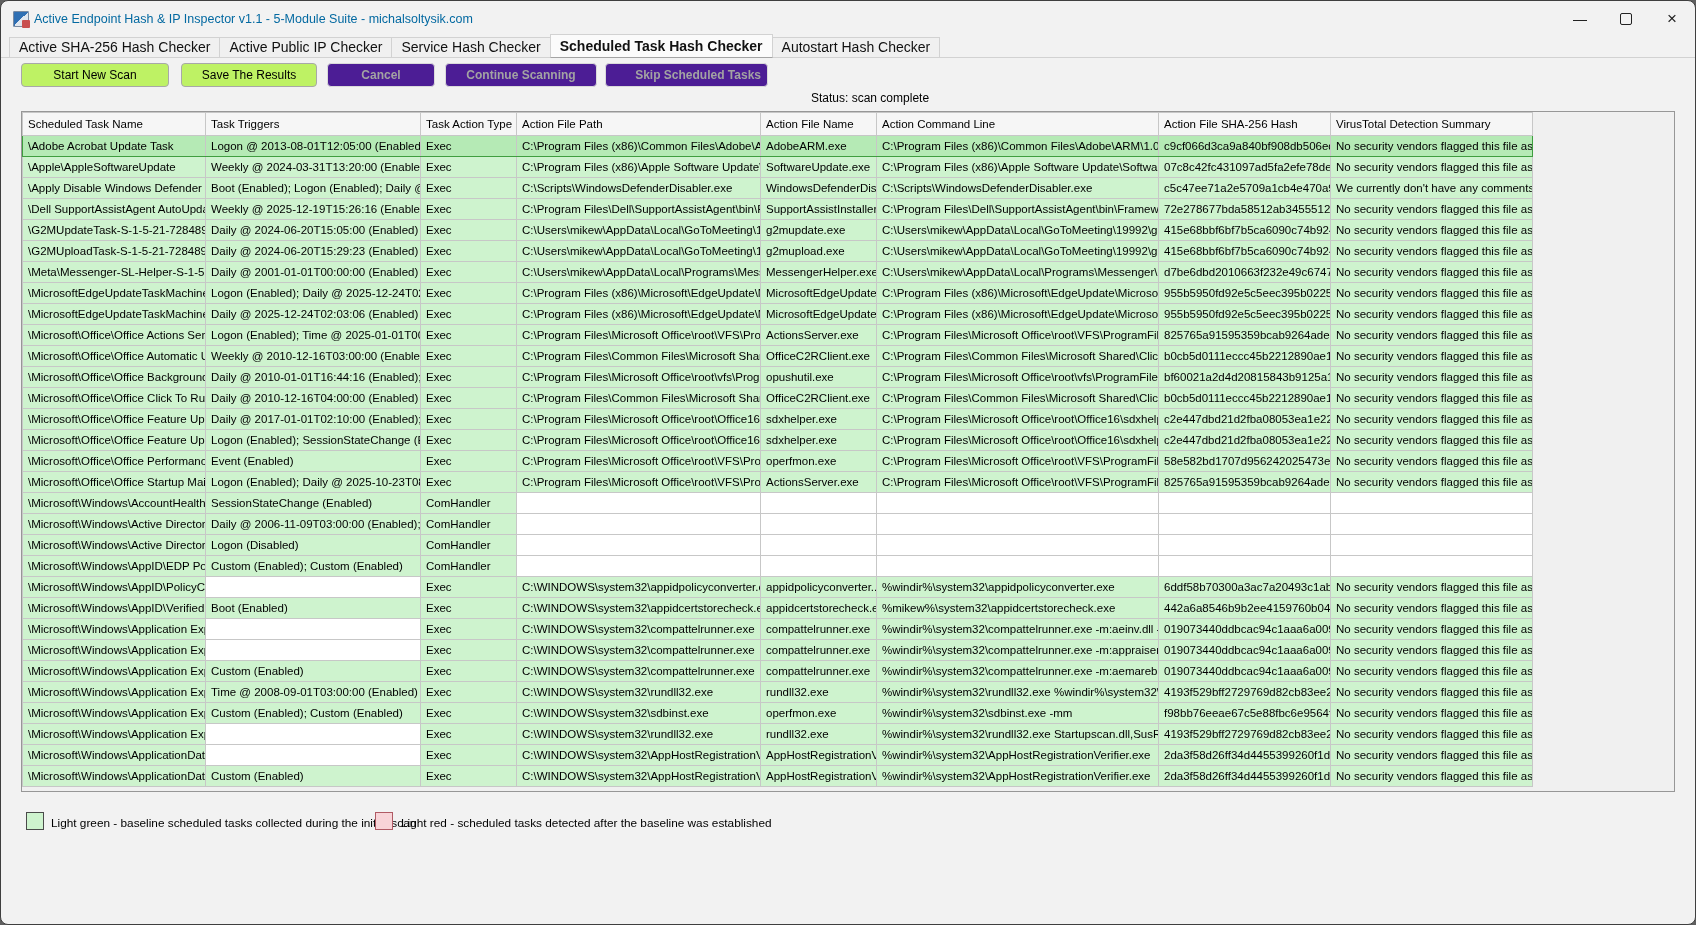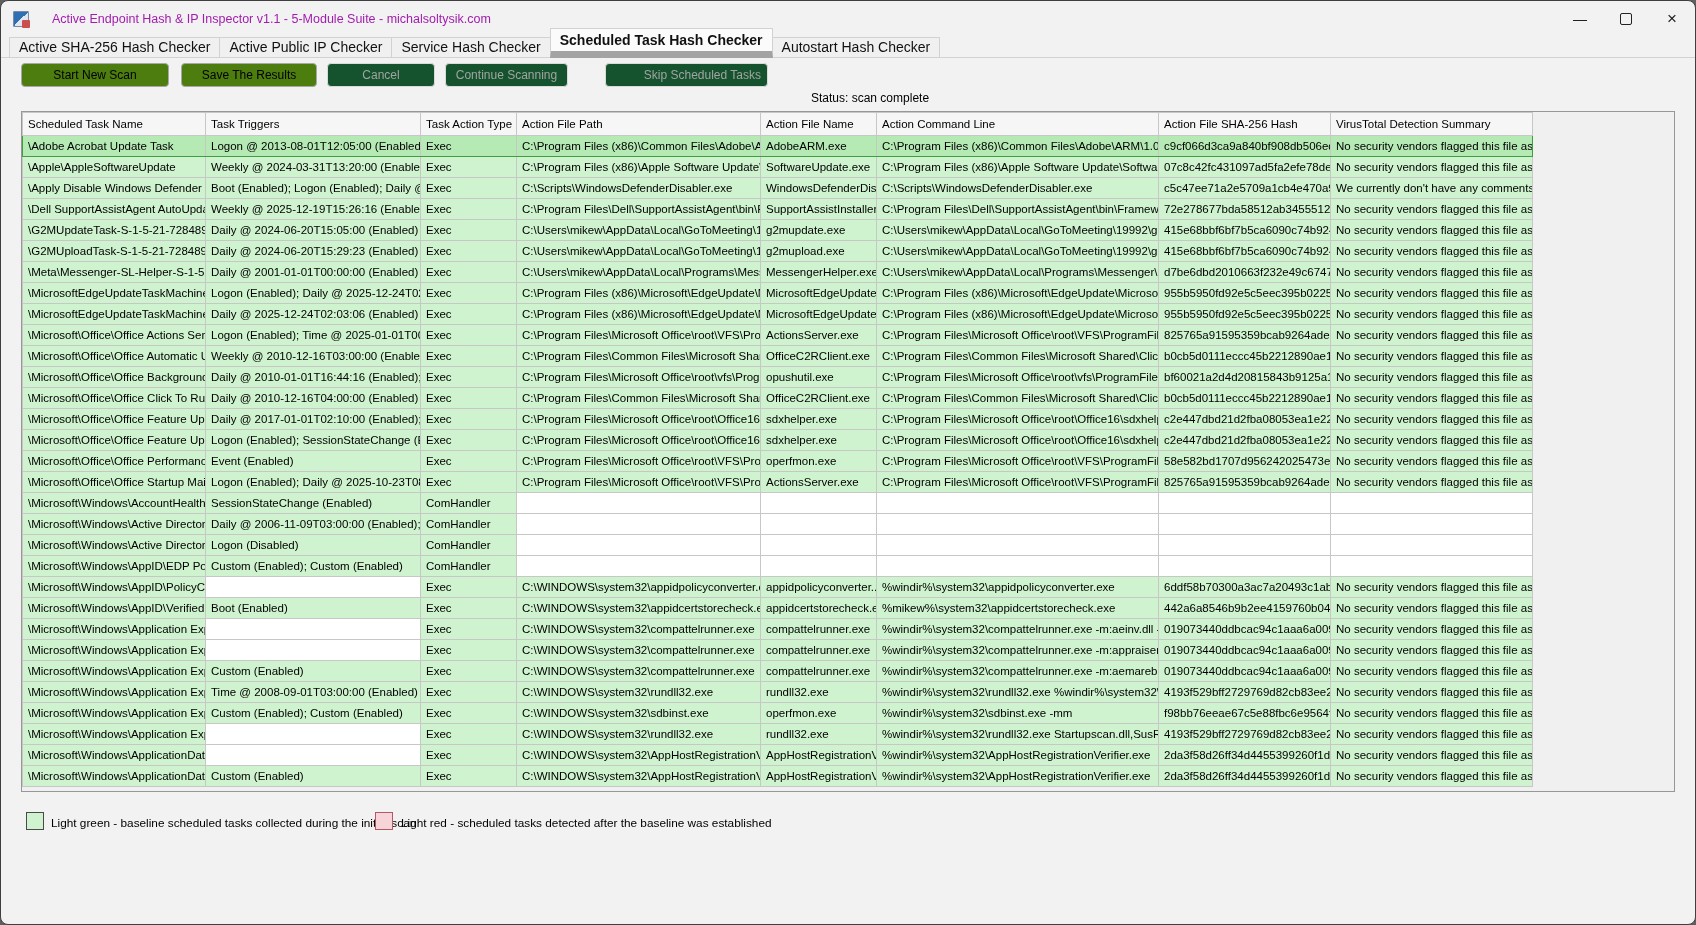--- a/index.html
+++ b/index.html
@@ -6,38 +6,38 @@
     font-family:"Liberation Sans", sans-serif;-webkit-font-smoothing:antialiased;}
   .window{position:absolute;inset:0;background:#f2f2f2;border:1px solid #3f3f3f;
     border-radius:8px;overflow:hidden;box-sizing:border-box;}
 
   
   .titlebar{position:absolute;top:0;left:0;right:0;height:35px;display:flex;align-items:center;}
   .appicon{width:16px;height:16px;margin-left:12px;position:relative;border-radius:2px;
     background:linear-gradient(135deg,#2f6fb3 0 50%,#e0e6ee 50% 100%);box-shadow:inset 0 0 0 1px #7a8aa0;}
   .appicon::after{content:"";position:absolute;right:-1px;bottom:-1px;width:8px;height:8px;
     background:#c94f4f;border-radius:1px;}
-  .titletext{margin-left:23px;font-size:12.5px;color:#a21caf;white-space:nowrap;}
+  .titletext{margin-left:5px;font-size:12.5px;color:#0369a1;white-space:nowrap;}
   .wincontrols{position:absolute;right:0;top:0;height:35px;display:flex;}
   .wincbtn{width:46px;height:35px;display:flex;align-items:center;justify-content:center;
     font-size:14px;color:#222;background:transparent;border:none;padding:0;}
   .maxbox{width:10px;height:10px;border:1px solid #222;border-radius:2px;display:inline-block;}
 
   
   .tabstrip{position:absolute;top:35px;left:0;right:0;height:22px;padding-left:8px;
     display:flex;align-items:flex-end;border-bottom:1px solid #d2d2d2;box-sizing:border-box;}
   .tab{height:19px;line-height:19px;padding:0 9px;font-size:14px;color:#111;
     background:#f0f0f0;border:1px solid #d2d2d2;border-bottom:none;margin-right:-1px;white-space:nowrap;}
   .tab.selected{height:22px;line-height:22px;background:#fbfbfb;font-weight:700;
-    position:relative;z-index:2;margin-bottom:-1px;border-bottom:7px solid #a3a3a3;}
+    position:relative;z-index:2;margin-bottom:-1px;border-bottom:1px solid #a3a3a3;}
 
   
-  .btn{position:absolute;top:62px;height:24px;background:#4d7c0f;border:1px solid #a8a8a8;
+  .btn{position:absolute;top:62px;height:24px;background:#bef264;border:1px solid #a8a8a8;
     border-radius:4px;font-family:inherit;font-size:12px;color:#000;box-sizing:border-box;}
-  .btn.disabled{background:#14532d;border-color:#dadada;color:#a3a3a3;}
+  .btn.disabled{background:#4c1d95;border-color:#dadada;color:#a3a3a3;font-weight:bold;}
   .status{position:absolute;top:68px;left:810px;font-size:12px;color:#000;margin-top:22px;}
 
   
   .grid{position:absolute;left:20px;top:110px;width:1654px;height:681px;background:#f0f0f0;
     border:1px solid #979797;box-sizing:border-box;overflow:hidden;}
   table.tasks{table-layout:fixed;border-collapse:collapse;width:1510px;background:#fff;}
   table.tasks th,table.tasks td{border:1px solid #c7c7c7;padding:0 5px;overflow:hidden;
     white-space:nowrap;font-size:11.5px;text-align:left;box-sizing:border-box;}
   table.tasks th{height:23px;background:#f6f6f6;font-weight:400;color:#000;}
   table.tasks td{height:21px;color:#000;}
@@ -90,21 +90,21 @@
       <span>Scheduled Task Hash Checker</span>
     </div>
     <div class="tab">
       <span>Autostart Hash Checker</span>
     </div>
   </div>
 
   <button class="btn" style="left:20px;width:148px;">Start New Scan</button>
   <button class="btn" style="left:180px;width:136px;">Save The Results</button>
   <button class="btn disabled" style="left:326px;width:108px;">Cancel</button>
-  <button class="btn disabled" style="left:444px;width:123px;">Continue Scanning</button>
+  <button class="btn disabled" style="left:444px;width:152px;">Continue Scanning</button>
   <button class="btn disabled" style="left:604px;width:163px;text-align:right;">Skip Scheduled Tasks</button>
   <span class="status">Status: scan complete</span>
 
   <div class="grid">
     <table class="tasks">
       <colgroup>
         <col style="width:183px">
           <col style="width:215px">
           <col style="width:96px">
           <col style="width:244px">

